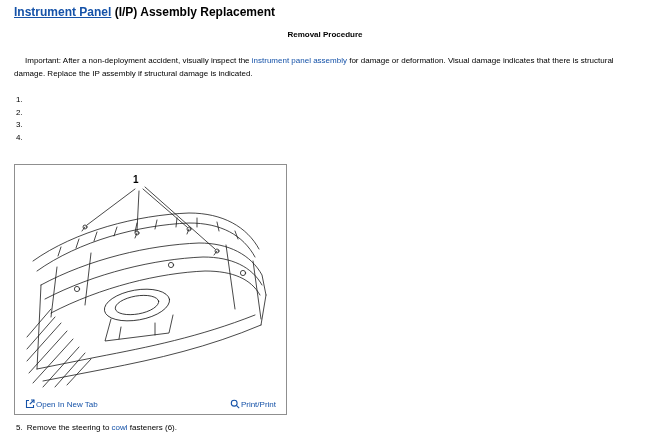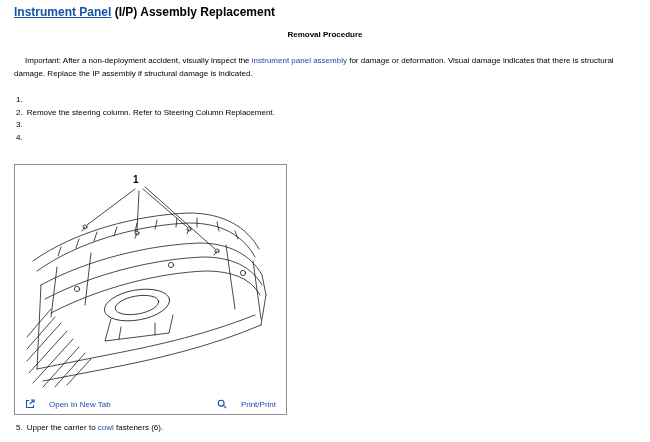--- a/index.html
+++ b/index.html
@@ -27,21 +27,21 @@
     width: 273px; margin-top: 20px;
     border: 1px solid #8f8f8f; background: #ffffff;
   }
   .drawing { padding: 4px 4px 0 4px; }
   .drawing svg { display: block; margin: 0 auto; }
   .fig-footer {
     display: flex; justify-content: space-between; align-items: center;
     padding: 2px 10px 5px 10px;
   }
   .fig-link {
-    display: inline-flex; align-items: center; gap: 14px;
+    display: inline-flex; align-items: center; gap: 1px;
     color: #1552a8; font-size: 8px; cursor: pointer;
   }
   .step-after { margin-top: 7px; margin-left: 2px; }
 </style>
 </head>
 <body>
 
 <div class="page">
 
   <div class="title">
@@ -53,21 +53,20 @@
   <p class="important">
     <span>Important:</span><span> After a non-deployment accident, visually inspect the </span><span class="link">instrument panel assembly</span><span> for damage or deformation. Visual damage indicates that there is structural damage. Replace the IP assembly if structural damage is indicated.</span>
   </p>
 
   <div class="steps">
     <div class="step">
       <span class="num">1.</span>
     </div>
     <div class="step">
       <span class="num">2.</span>
-      <span>Remove the steering column. Refer to Steering Column Replacement.</span>
     </div>
     <div class="step">
       <span class="num">3.</span>
     </div>
     <div class="step">
       <span class="num">4.</span>
     </div>
   </div>
 
   <div class="figure">
@@ -157,16 +156,16 @@
             <path d="M6.4 6.4 L9.2 9.2"></path>
           </g>
         </svg>
         <span>Print/Print</span>
       </span>
     </div>
   </div>
 
   <div class="step step-after">
     <span class="num">5.</span>
-    <span><span>Upper the carrier to </span><span class="link">cowl</span><span> fasteners (6).</span></span>
+    <span><span>Remove the steering to </span><span class="link">cowl</span><span> fasteners (6).</span></span>
   </div>
 
 </div>
 
 </body></html>

